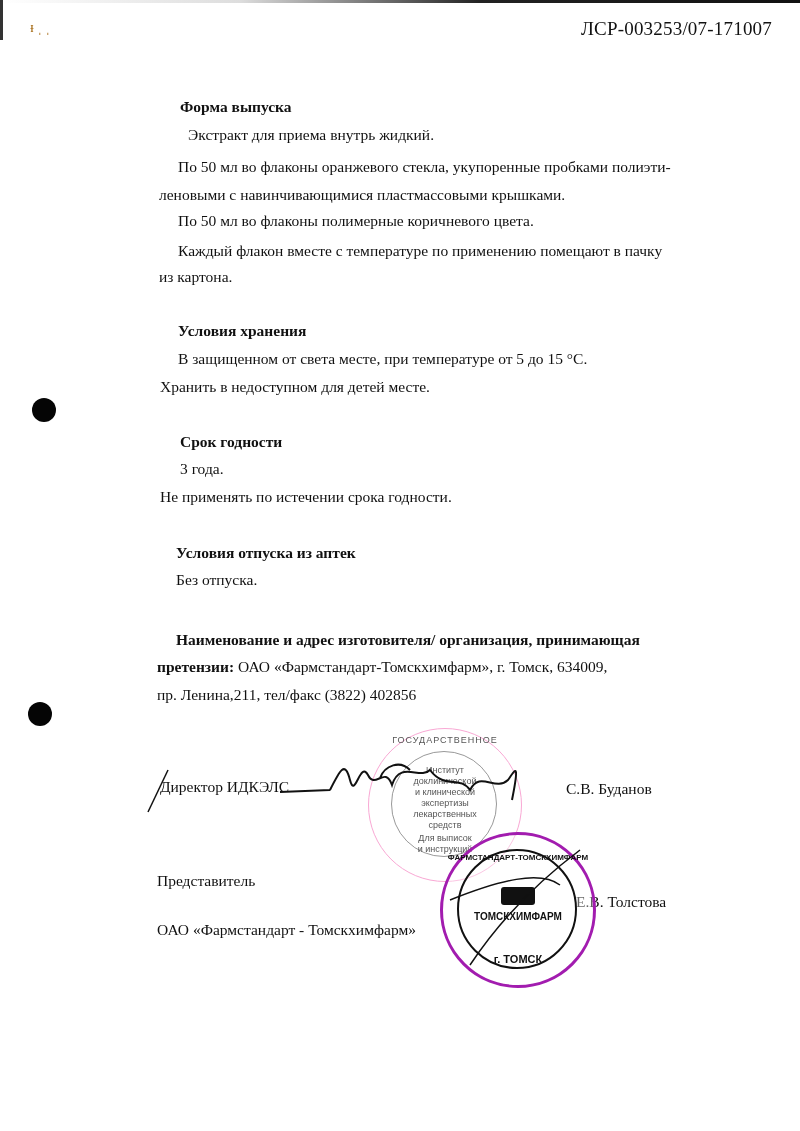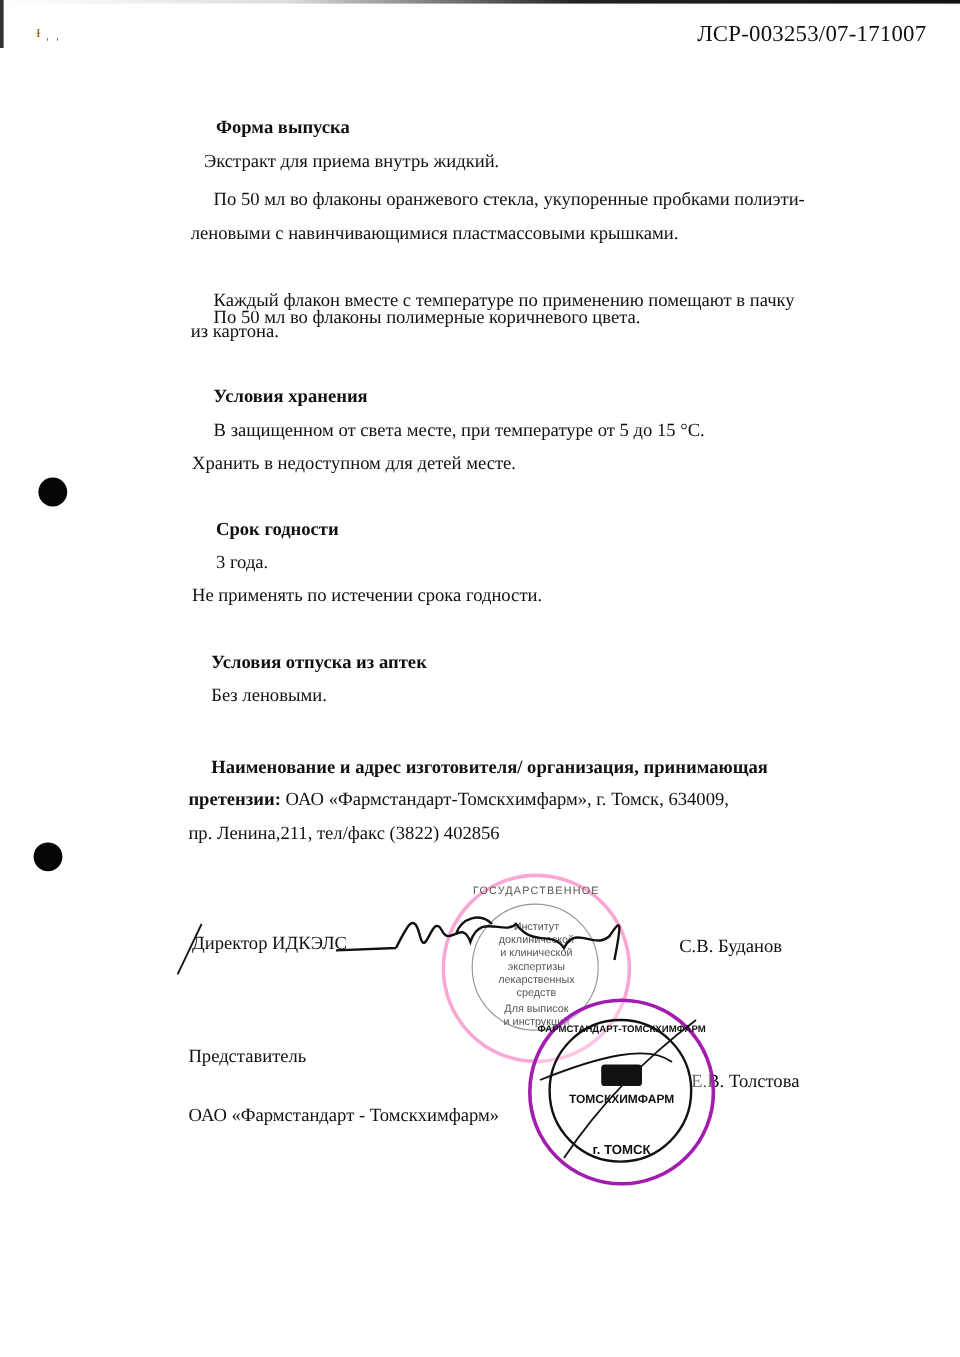--- a/index.html
+++ b/index.html
@@ -9,57 +9,57 @@
     font-family: "Liberation Serif", serif; font-size: 15.5px;
   }
   .top-edge { position: absolute; left: 0; top: 0; width: 800px; height: 3px; background: linear-gradient(to right, #fff 0%, #ddd 30%, #222 60%, #111 100%); }
   .left-edge { position: absolute; left: 0; top: 0; width: 3px; height: 40px; background: #333; }
   .doc-number { position: absolute; right: 28px; top: 18px; font-size: 19px; letter-spacing: 0.2px; font-family: Liberation Serif, serif; }
   .specks { position: absolute; left: 30px; top: 20px; font-size: 14px; color: #a16207; }
   .punch { position: absolute; width: 24px; height: 24px; border-radius: 50%; background: #050505; }
   .line { position: absolute; white-space: nowrap; }
   .bold { font-weight: bold; }
   .stamp { position: absolute; border-radius: 50%; }
-  .stamp1 { left: 368px; top: 728px; width: 152px; height: 152px; border: 3px solid #f9a8d4; color: #666; }
+  .stamp1 { left: 368px; top: 728px; width: 152px; height: 152px; border: 1px solid #f9a8d4; color: #666; }
   .stamp1 .inner { position: absolute; left: 22px; top: 22px; width: 104px; height: 104px; border-radius: 50%; border: 1px solid #999; }
   .stamp1 .txt { position: absolute; left: 0; width: 152px; text-align: center; font-family: "Liberation Sans", sans-serif; font-size: 9px; color: #555; }
   .stamp2 { left: 440px; top: 832px; width: 150px; height: 150px; border: 3px solid #a21caf; background: rgba(255,255,255,0.35); }
   .stamp2 .ring { position: absolute; left: 14px; top: 14px; width: 116px; height: 116px; border-radius: 50%; border: 2px solid #111; }
   .stamp2 .center { position: absolute; left: 0; width: 150px; text-align: center; font-family: "Liberation Sans", sans-serif; font-weight: bold; color: #111; }
   .sig svg { position: absolute; }
 </style>
 </head>
 <body>
 
 <div class="top-edge"></div>
 <div class="left-edge"></div>
 <div class="specks">ᵻ  ˌ ˌ</div>
 <div class="doc-number">ЛСР-003253/07-171007</div>
 
 <div class="punch" style="left:32px; top:398px;"></div>
 <div class="punch" style="left:28px; top:702px;"></div>
 
 <div class="line bold" style="left:180px; top:98px;">Форма выпуска</div>
-<div class="line" style="left:170px; top:126px;">Экстракт для приема внутрь жидкий.</div>
+<div class="line" style="left:188px; top:126px;">Экстракт для приема внутрь жидкий.</div>
 <div class="line" style="left:178px; top:158px;">По 50 мл во флаконы оранжевого стекла, укупоренные пробками полиэти-</div>
 <div class="line" style="left:159px; top:186px;">леновыми с навинчивающимися пластмассовыми крышками.</div>
-<div class="line" style="left:178px; top:212px;margin-top:44px;">По 50 мл во флаконы полимерные коричневого цвета.</div>
+<div class="line" style="left:178px; top:212px;">По 50 мл во флаконы полимерные коричневого цвета.</div>
 <div class="line" style="left:178px; top:242px;">Каждый флакон вместе с температуре по применению помещают  в пачку</div>
 <div class="line" style="left:159px; top:268px;">из картона.</div>
 
 <div class="line bold" style="left:178px; top:322px;">Условия хранения</div>
 <div class="line" style="left:178px; top:350px;">В защищенном от света месте, при температуре от 5 до 15 °С.</div>
 <div class="line" style="left:160px; top:378px;">Хранить в недоступном для детей месте.</div>
 
 <div class="line bold" style="left:180px; top:433px;">Срок годности</div>
 <div class="line" style="left:180px; top:460px;">3 года.</div>
 <div class="line" style="left:160px; top:488px;">Не применять по истечении срока годности.</div>
 
 <div class="line bold" style="left:176px; top:544px;font-family:Liberation Serif, serif;">Условия отпуска из аптек</div>
-<div class="line" style="left:176px; top:571px;">Без леновыми.</div>
+<div class="line" style="left:176px; top:571px;">Без отпуска.</div>
 
 <div class="line bold" style="left:176px; top:631px;">Наименование и адрес изготовителя/ организация, принимающая</div>
 <div class="line" style="left:157px; top:658px;">
   <span class="bold">претензии:</span><span> ОАО «Фармстандарт-Томскхимфарм»,  г. Томск, 634009,</span>
 </div>
 <div class="line" style="left:157px; top:686px;">пр. Ленина,211, тел/факс (3822) 402856</div>
 
 <div class="stamp stamp1">
   <div class="inner"></div>
   <div class="txt" style="top:6px; letter-spacing:1px;">ГОСУДАРСТВЕННОЕ</div>

